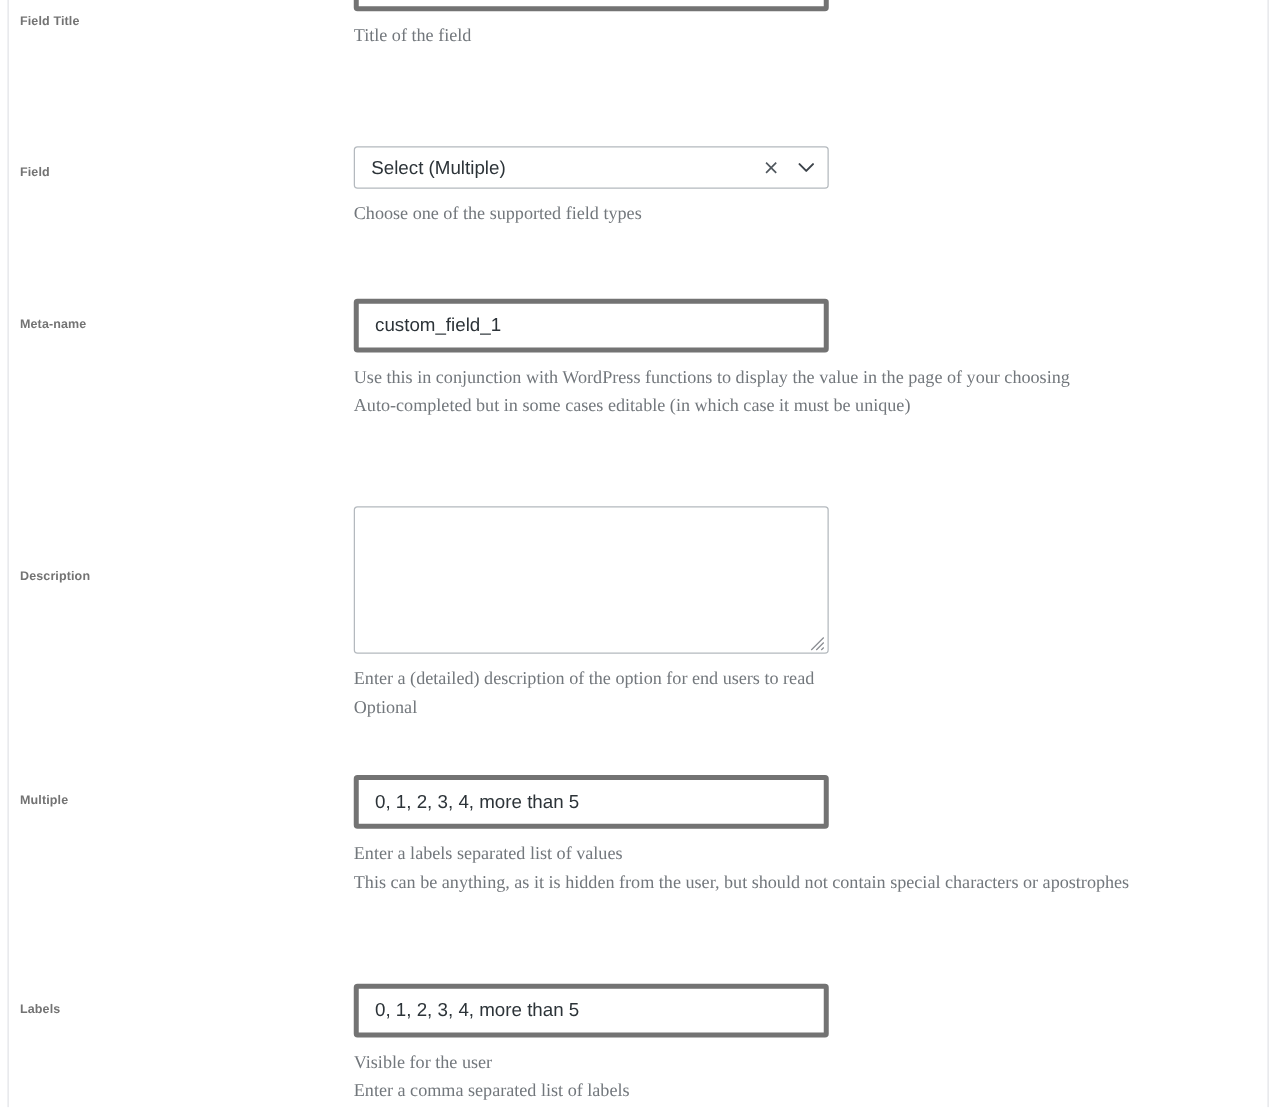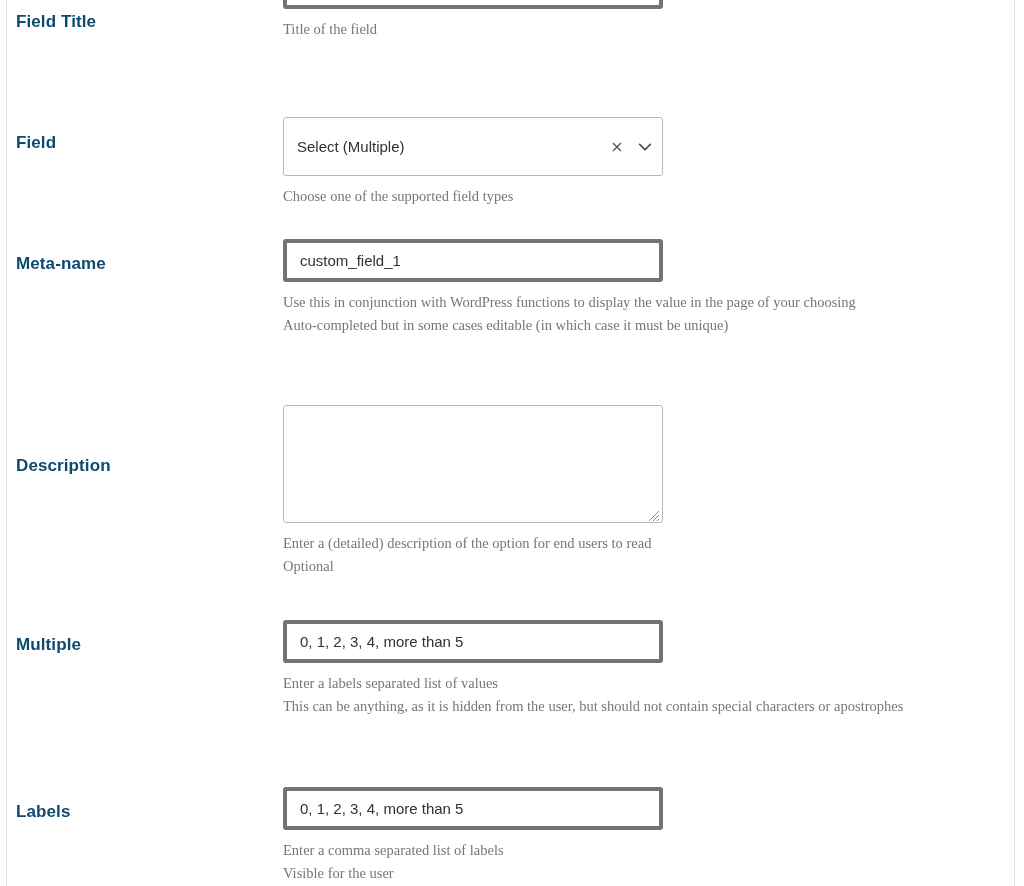--- a/index.html
+++ b/index.html
@@ -40,23 +40,23 @@
 
   .row {
     position: absolute;
     left: 0;
     width: 1007px;
   }
 
   .row-label {
     position: absolute;
     left: 9px;
-    font-size: 17px;
+    font-size: 10px;
     font-weight: 700;
-    color: #0c4a6e;
+    color: #737373;
     letter-spacing: 0.1px;
     white-space: nowrap;
   }
 
   .row-control {
     position: absolute;
     left: 276px;
     width: 731px;
   }
 
@@ -73,21 +73,21 @@
     border: 4px solid #737373;
     border-radius: 3px;
     outline: none;
     line-height: 41px;
   }
 
   
   .select-control {
     position: relative;
     width: 380px;
-    height: 59px;
+    height: 34px;
     background: #fff;
     border: 1px solid #b4b9be;
     border-radius: 3px;
     display: flex;
     align-items: center;
   }
   .select-value {
     flex: 1 1 auto;
     padding-left: 13px;
     font-size: 15px;
@@ -221,20 +221,20 @@
             <div>Enter a labels separated list of values</div>
             <div>This can be anything, as it is hidden from the user, but should not contain special characters or apostrophes</div>
           </div>
         </div>
       </div>
       <div class="row" style="top: 787px;">
         <div class="row-label" style="top: 15px;">Labels</div>
         <div class="row-control" style="top: 0px;">
           <input type="text" class="text-input" value="0, 1, 2, 3, 4, more than 5" style="">
           <div class="help">
+            <div>Visible for the user</div>
             <div>Enter a comma separated list of labels</div>
-            <div>Visible for the user</div>
           </div>
         </div>
       </div>
     </div>
 
 </div>
 
 </body></html>

